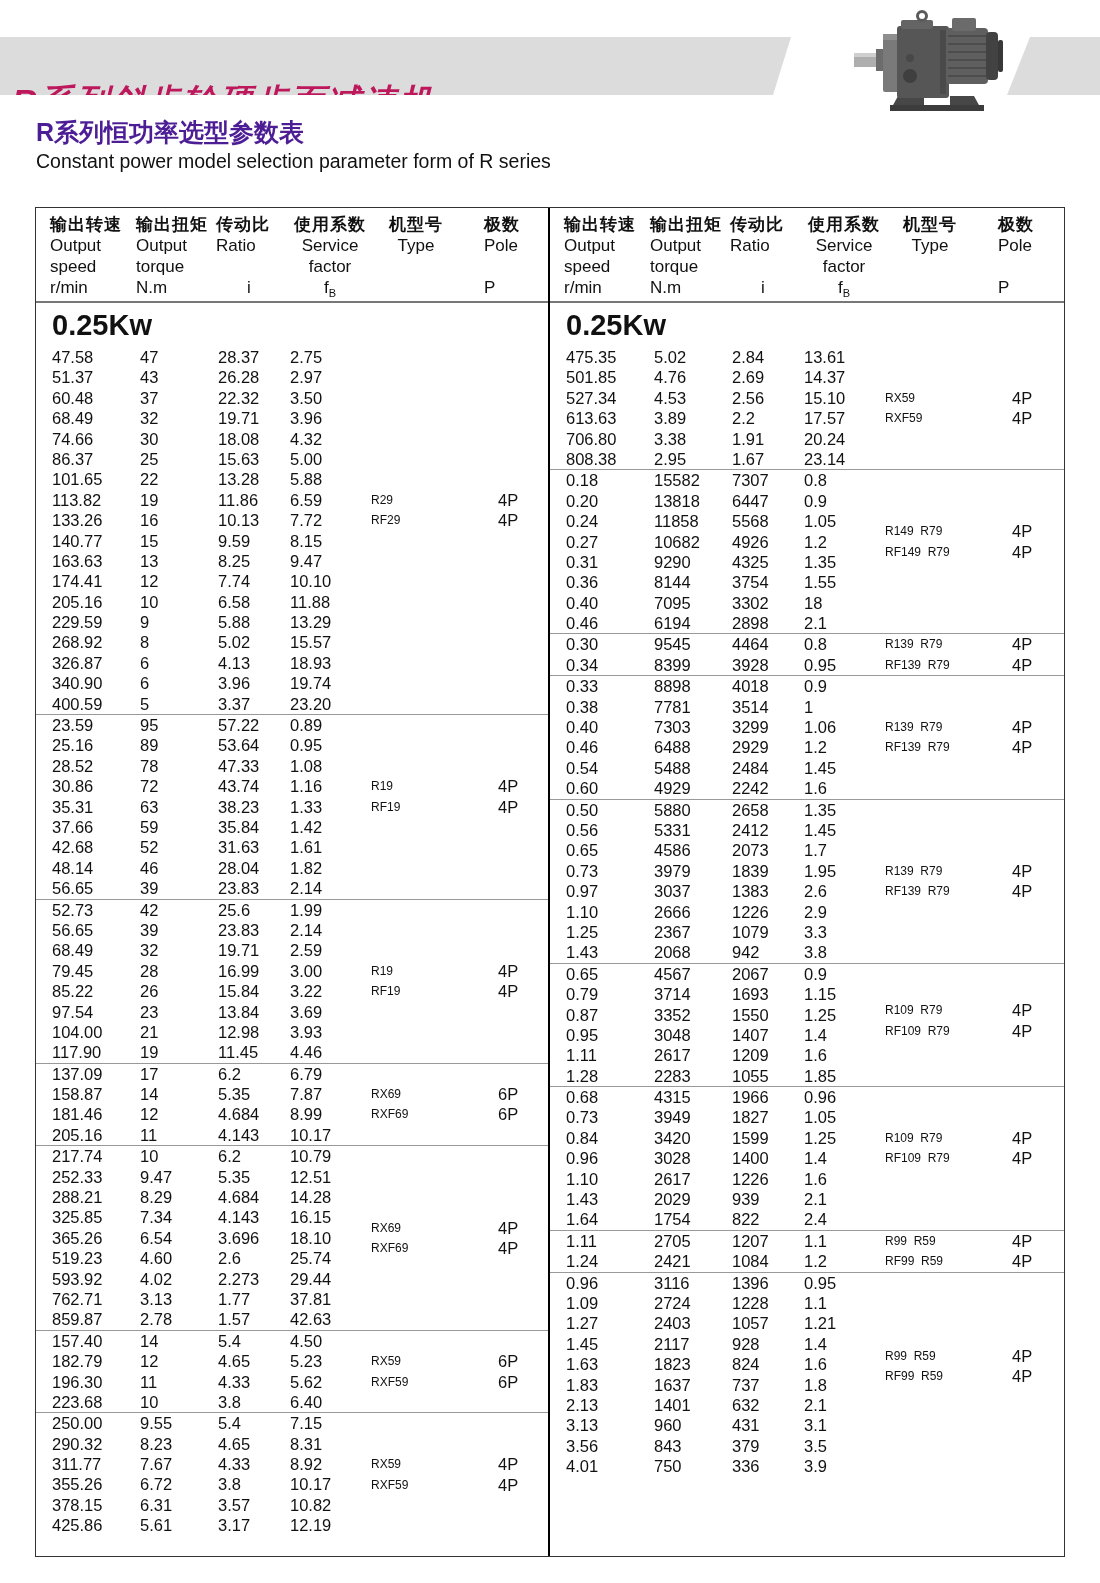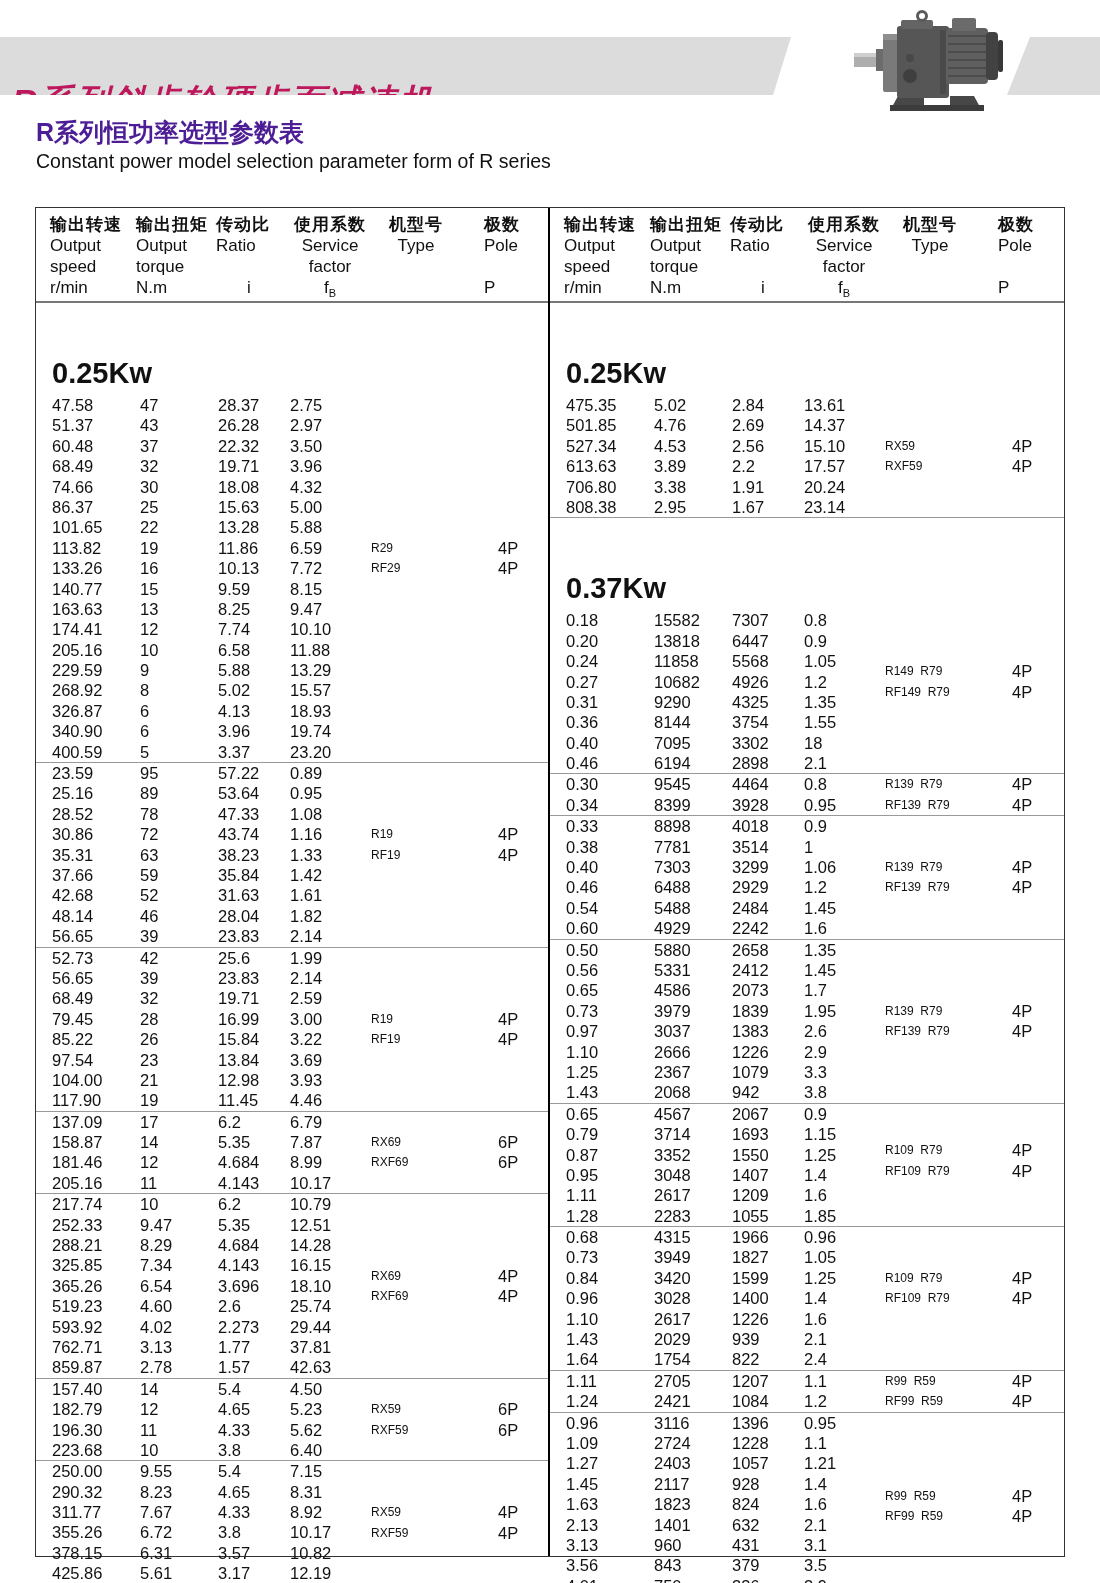--- a/index.html
+++ b/index.html
@@ -30,21 +30,21 @@
   .hc div{height:21px;}
   .hc1{left:14px;}
   .hc2{left:100px;}
   .hc3{left:180px;width:66px;}
   .hc3 .tc{text-align:center;}
   .hc4{left:250px;width:88px;text-align:center;}
   .hc5{left:330px;width:100px;text-align:center;}
   .hc6{left:448px;width:70px;text-align:left;}
   sub{font-size:11px;}
 
-  .section-header{height:44px;line-height:44px;padding-left:16px;font-size:29px;font-weight:700;color:#111;margin-top:48px;}
+  .section-header{height:44px;line-height:44px;padding-left:16px;font-size:29px;font-weight:700;color:#111;}
 
   .group{position:relative;border-bottom:1px solid #999;}
   .group:last-child{border-bottom:none;}
   .trow{position:relative;height:20.4px;}
   .c{position:absolute;top:0;font-size:16.5px;line-height:20.4px;white-space:nowrap;}
   .c0{left:16px;} .c1{left:104px;} .c2{left:182px;} .c3{left:254px;}
   .typecol{position:absolute;left:335px;font-size:12px;line-height:20.4px;white-space:pre;}
   .polecol{position:absolute;left:462px;font-size:16.5px;line-height:20.4px;}
 </style>
 </head>
@@ -610,21 +610,20 @@
               <span class="c c1">2.95</span>
               <span class="c c2">1.67</span>
               <span class="c c3">23.14</span>
             </div>
             <div class="typecol" style="top: 40.8px;"><div>RX59</div><div>RXF59</div></div>
             <div class="polecol" style="top: 40.8px;">
               <div>4P</div>
               <div>4P</div>
             </div>
           </div>
-          <div class="section-header">0.37Kw</div>
           <div class="group">
             <div class="trow">
               <span class="c c0">0.18</span>
               <span class="c c1">15582</span>
               <span class="c c2">7307</span>
               <span class="c c3">0.8</span>
             </div>
             <div class="trow">
               <span class="c c0">0.20</span>
               <span class="c c1">13818</span>
@@ -926,20 +925,26 @@
               <span class="c c2">928</span>
               <span class="c c3">1.4</span>
             </div>
             <div class="trow">
               <span class="c c0">1.63</span>
               <span class="c c1">1823</span>
               <span class="c c2">824</span>
               <span class="c c3">1.6</span>
             </div>
             <div class="trow">
+              <span class="c c0">1.83</span>
+              <span class="c c1">1637</span>
+              <span class="c c2">737</span>
+              <span class="c c3">1.8</span>
+            </div>
+            <div class="trow">
               <span class="c c0">2.13</span>
               <span class="c c1">1401</span>
               <span class="c c2">632</span>
               <span class="c c3">2.1</span>
             </div>
             <div class="trow">
               <span class="c c0">3.13</span>
               <span class="c c1">960</span>
               <span class="c c2">431</span>
               <span class="c c3">3.1</span>

